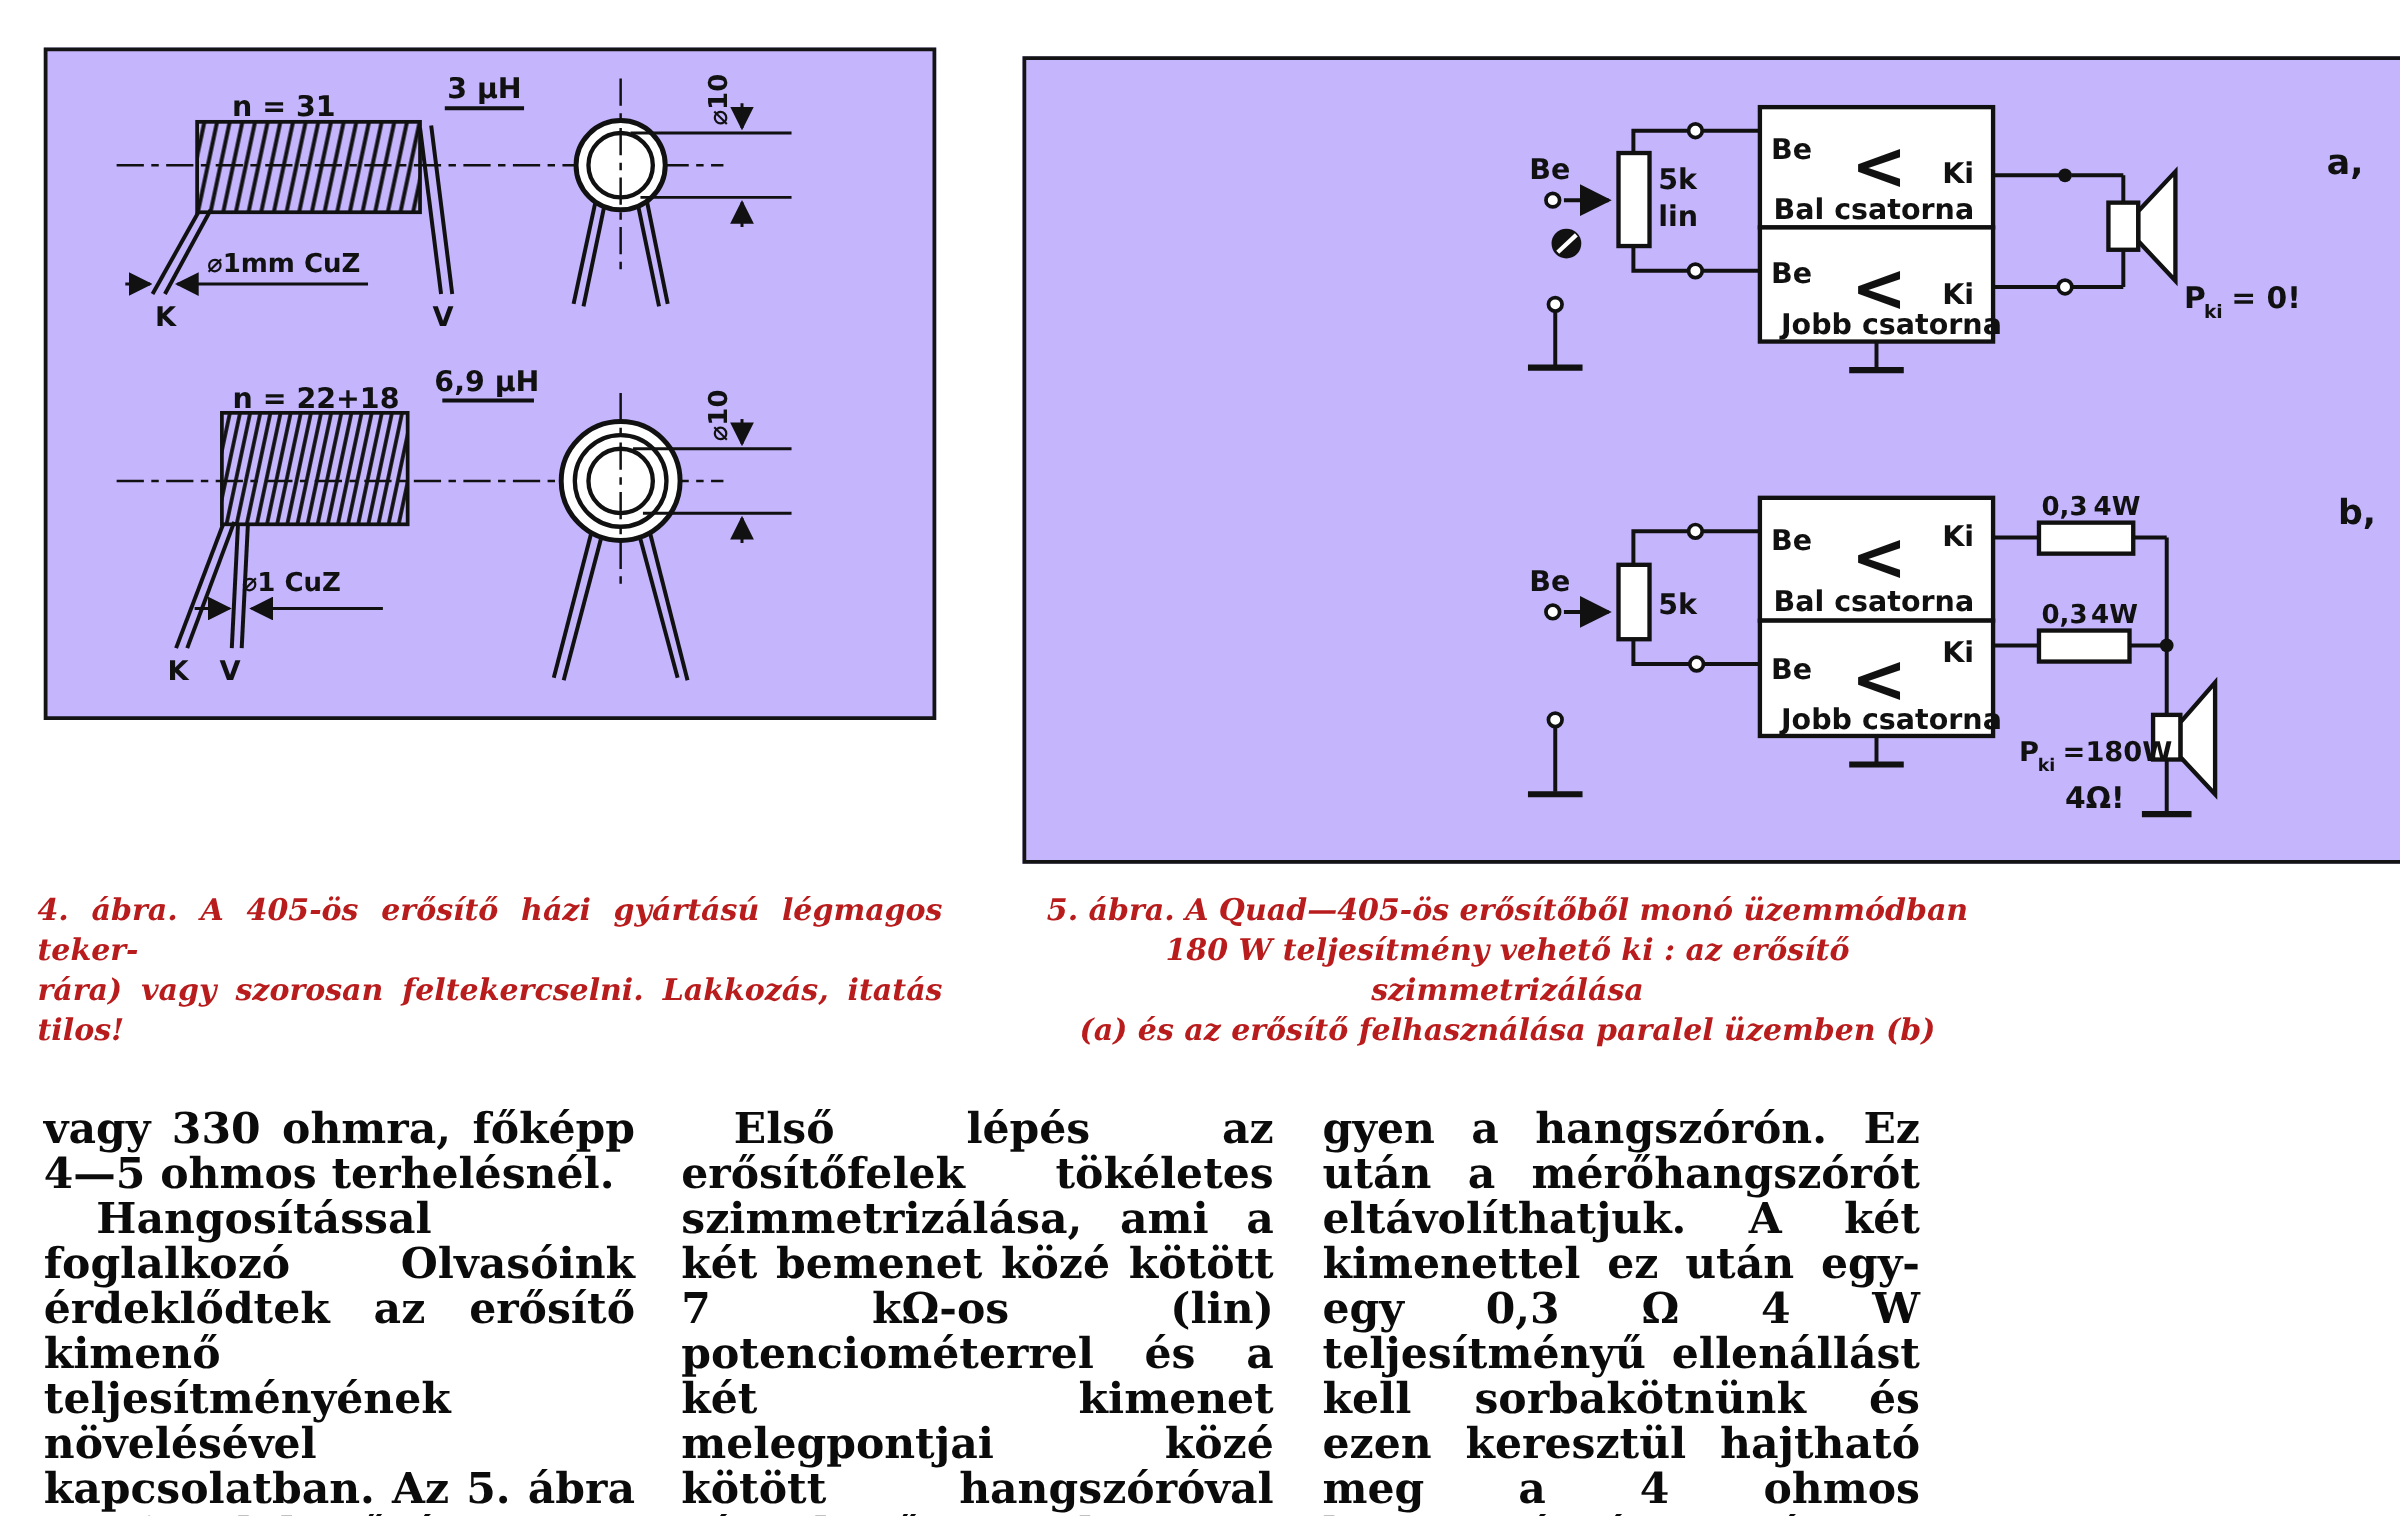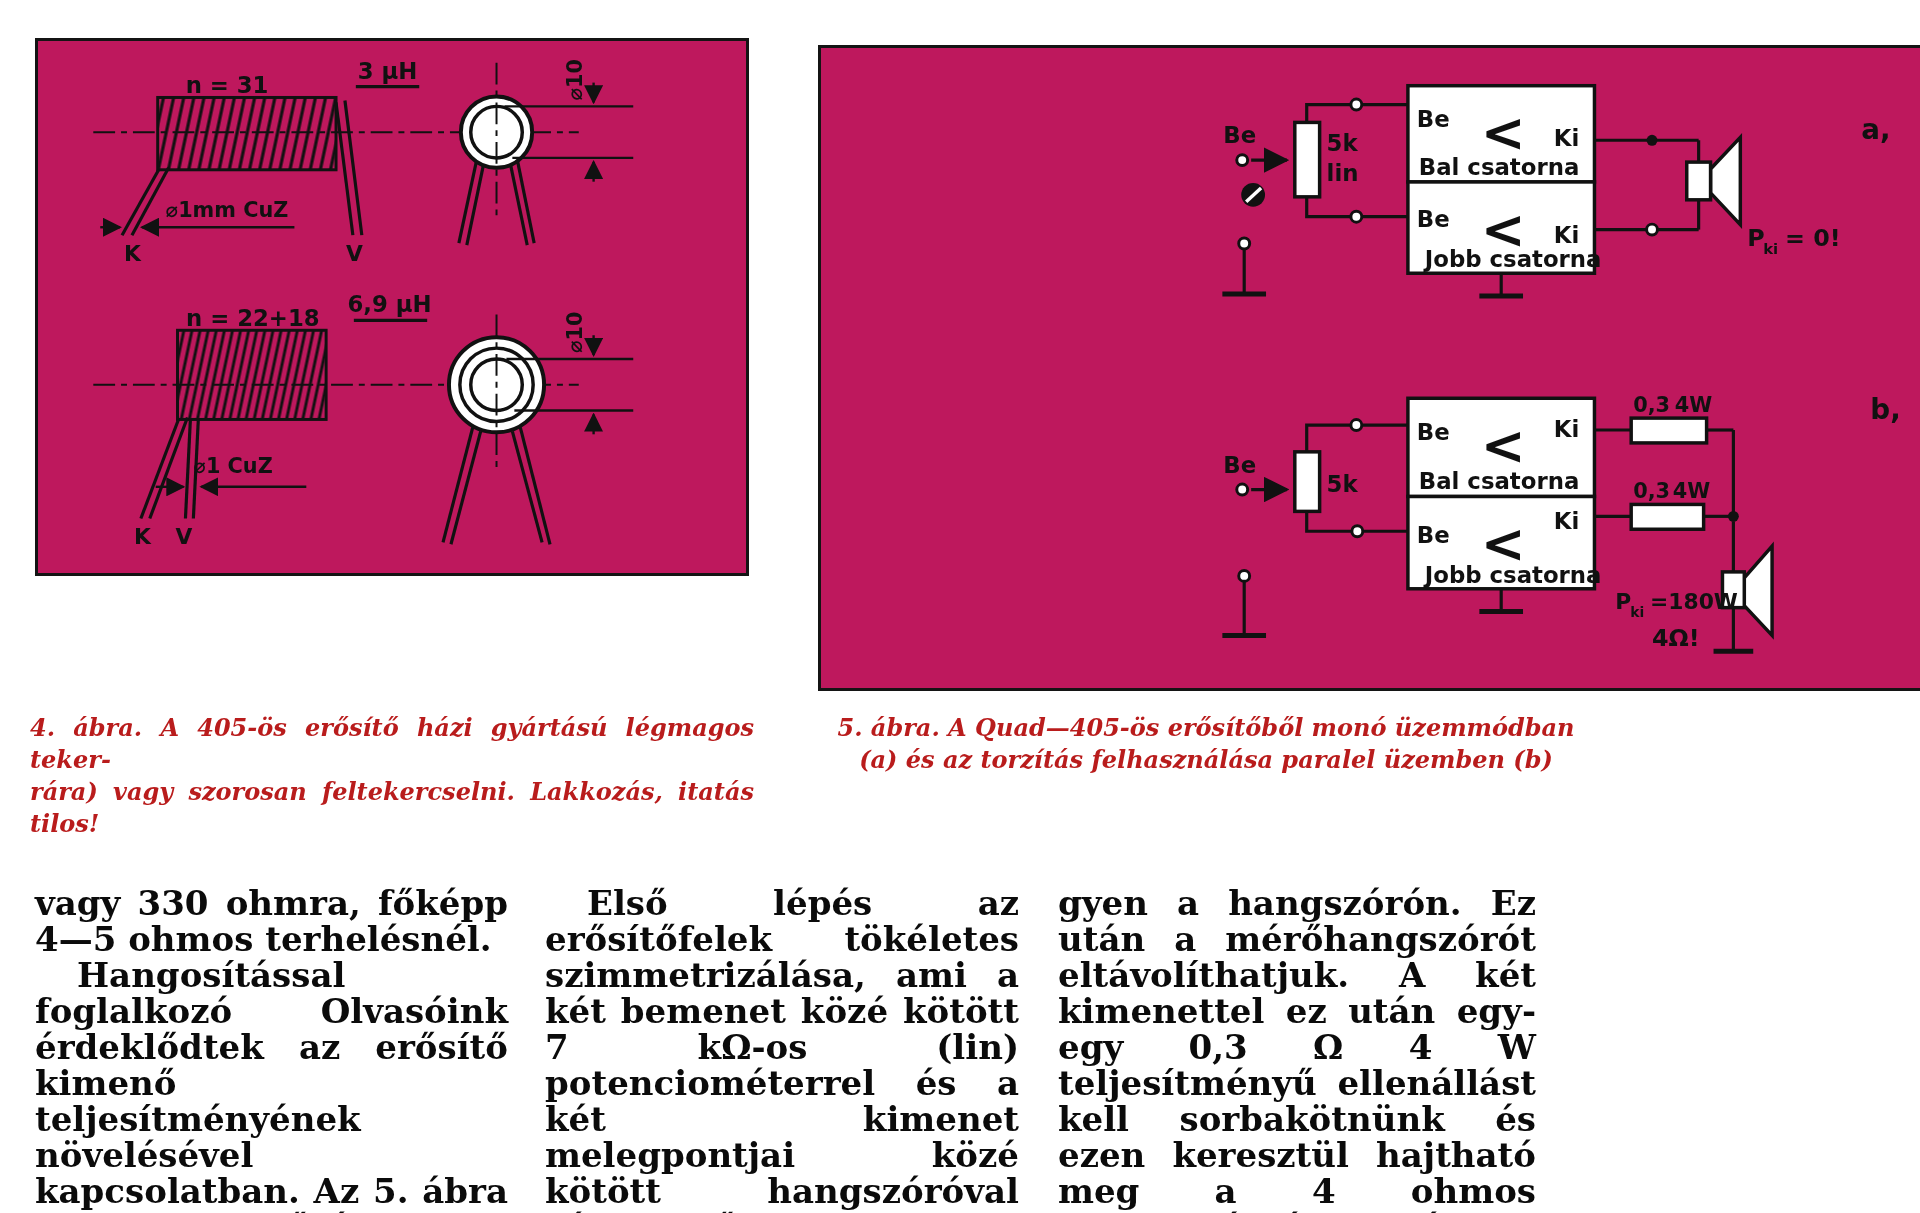--- a/index.html
+++ b/index.html
@@ -2,21 +2,21 @@
 <html><head>
 <meta charset="utf-8">
 <style>
   html,body{margin:0;padding:0;}
   body{
     width:1920px;height:1213px;position:relative;overflow:hidden;
     background:#ffffff;color:#101010;
     font-family:"DejaVu Serif", serif;
   }
   .figbox{
-    position:absolute;border:3px solid #141414;background:#be185d;box-sizing:border-box;
+    position:absolute;border:3px solid #141414;background:#c4b5fd;box-sizing:border-box;
   }
   #fig4{left:35px;top:38px;width:714px;height:538px;}
   #fig5{left:818px;top:45px;width:1288px;height:646px;}
   .figbox svg{position:absolute;left:0;top:0;width:100%;height:100%;}
   .flabel{font-family:"DejaVu Sans",sans-serif;font-weight:bold;fill:#111;}
   .caption{
     position:absolute;font-family:"DejaVu Serif",serif;
     font-weight:bold;font-style:italic;font-size:24px;line-height:32px;color:#b91c1c;
   }
   #cap4{left:30px;top:712px;width:724px;}
@@ -274,21 +274,22 @@
 </svg>
 </div>
 
 <div class="caption" id="cap4">
   <div class="cl jl">4. ábra. A 405-ös erősítő házi gyártású légmagos teker-</div>
   <div class="cl">rára) vagy szorosan feltekercselni. Lakkozás, itatás tilos!</div>
 </div>
 
 <div class="caption" id="cap5">
   <div class="cl">5. ábra. A Quad—405-ös erősítőből monó üzemmódban</div>
-  <div class="cl">(a) és az torzítás felhasználása paralel üzemben (b)</div>
+  <div class="cl">180 W teljesítmény vehető ki : az erősítő szimmetrizálása</div>
+  <div class="cl">(a) és az erősítő felhasználása paralel üzemben (b)</div>
 </div>
 
 <div class="col" id="col1">
   <p>vagy 330 ohmra, főképp 4—5 ohmos terhelésnél.</p>
   <p class="indent">Hangosítással foglalkozó Olvasóink érdeklődtek az erősítő kimenő teljesítményének növelésével kapcsolatban. Az 5. ábra szerint lehetőség van a sztereó erősítőből 1×180 W teljesítmény kivételére.</p>
 </div>
 <div class="col" id="col2">
   <p class="indent">Első lépés az erősítőfelek tökéletes szimmetrizálása, ami a két bemenet közé kötött 7 kΩ-os (lin) potenciométerrel és a két kimenet melegpontjai közé kötött hangszóróval végezhető el. A potenciométert úgy állítsuk be, hogy a kimenő teljesítmény teljes kivezérlésnél is zérus le-</p>
 </div>
 <div class="col" id="col3">

